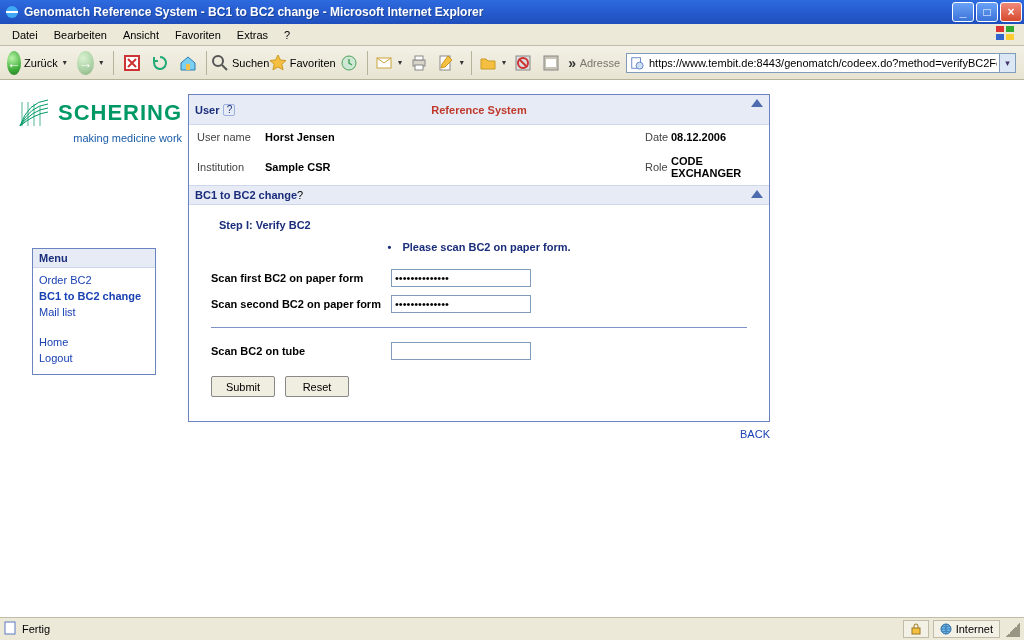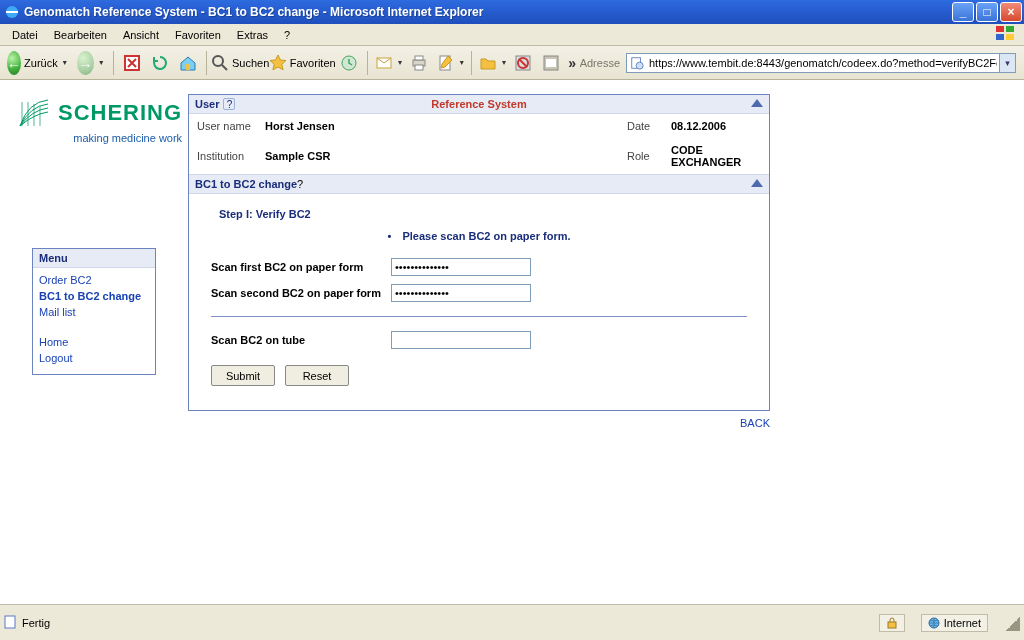--- a/index.html
+++ b/index.html
@@ -59,56 +59,56 @@
   
   .sidebar { position:absolute; left:32px; top: 168px; width: 124px; border:1px solid #6b83bf; background:#fff; }
   .sidebar .menu-hdr { background:#e6ebf6; color:#1a2d7a; font-weight:bold; padding:3px 6px; border-bottom:1px solid #cfd7eb; }
   .sidebar .menu-body { padding:4px 6px 8px; }
   .sidebar .menu-link { display:block; color:#1a42b3; padding:2px 0; text-decoration:none; }
   .sidebar .menu-link.active { font-weight:bold; }
   .sidebar .menu-gap { height:14px; }
 
   
   .panel { margin-left: 178px; width: 582px; border:1px solid #6b83bf; }
-  .panel-hdr { background:#e6ebf6; border-bottom:1px solid #cfd7eb; position:relative; height:19px; display:flex; align-items:center; }
+  .panel-hdr { background:#e6ebf6; border-bottom:1px solid #cfd7eb; position:relative; height:30px; display:flex; align-items:center; }
   .panel-hdr .lbl-left { color:#1a2d7a; font-weight:bold; padding-left:6px; }
   .panel-hdr .lbl-center { position:absolute; left:0; right:0; text-align:center; color:#c0392b; font-weight:bold; pointer-events:none; }
   .panel-hdr .help-q { font-size:10px; color:#1a2d7a; border:1px solid #9bb0dc; border-radius:2px; width:12px; height:12px; display:inline-flex; align-items:center; justify-content:center; margin-left:4px; }
   .panel-hdr .collapse { position:absolute; right:6px; top:4px; width:0; height:0; border-left:6px solid transparent; border-right:6px solid transparent; border-bottom:8px solid #4e6bb0; }
 
   .panel-body { background:#fff; }
   .kv-row { display:flex; align-items:center; padding:6px 8px; font-size:11px; }
   .kv-row .kl { width:68px; color:#444; }
   .kv-row .kv { font-weight:bold; color:#000; }
-  .kv-row .kr-lbl { margin-left:auto; width:44px; color:#444; }
+  .kv-row .kr-lbl { margin-left:auto; width:26px; color:#444; }
   .kv-row .kr-val { width:90px; font-weight:bold; }
 
   .panel-hdr2 { background:#e6ebf6; border-top:1px solid #cfd7eb; border-bottom:1px solid #cfd7eb; position:relative; height:20px; display:flex; align-items:center; }
   .panel-hdr2 .lbl-left { color:#1a2d7a; font-weight:bold; padding-left:6px; }
   .panel-hdr2 .collapse { position:absolute; right:6px; top:4px; width:0; height:0; border-left:6px solid transparent; border-right:6px solid transparent; border-bottom:8px solid #4e6bb0; }
 
   .form-area { padding: 10px 22px 24px; }
   .step-title { color:#1a2d7a; font-weight:bold; margin: 4px 0 10px 8px; }
   .instruct { color:#1a2d7a; font-weight:bold; text-align:center; margin-bottom:16px; }
   .instruct .bullet { color:#1a2d7a; margin-right:8px; }
   .frow { display:flex; align-items:center; margin:8px 0; }
   .frow label { width: 180px; font-weight:bold; color:#000; }
   .frow input[type=password], .frow input[type=text] { width:140px; height:18px; border:1px solid #7f9db9; padding:1px 3px; font:inherit; }
   .sep-line { border:none; border-top:1px solid #7f93c9; margin:14px 0; }
   .btn-row { display:flex; justify-content:flex-start; gap:10px; margin-top:16px; }
   .btn { min-width:64px; height:21px; background:#f0ede1; border:1px solid #888; border-radius:2px; font:inherit; padding:0 12px; }
 
   .back-link { display:block; text-align:right; color:#1a42b3; text-decoration:none; margin: 6px 0 0 178px; width:582px; }
 
   
-  .statusbar { height:36px; position:fixed; bottom:0; left:0; right:0; background:#ece9d8; border-top:1px solid #c0bca8; display:flex; align-items:center; padding:0 4px; font-size:11px; }
+  .statusbar { height:23px; position:fixed; bottom:0; left:0; right:0; background:#ece9d8; border-top:1px solid #c0bca8; display:flex; align-items:center; padding:0 4px; font-size:11px; }
   .status-left { display:flex; align-items:center; gap:4px; }
   .status-cell { border:1px solid #c0bca8; height:18px; display:flex; align-items:center; padding:0 6px; background:#f3f1e6; }
   .status-spacer { flex:1; }
-  .status-right { display:flex; align-items:center; gap:16px; }
+  .status-right { display:flex; align-items:center; gap:4px; }
   .grip { width:16px; height:16px; background:
     linear-gradient(135deg, transparent 50%, #9a9684 50%) right bottom/6px 6px no-repeat,
     linear-gradient(135deg, transparent 50%, #9a9684 50%) right bottom/10px 10px no-repeat,
     linear-gradient(135deg, transparent 50%, #9a9684 50%) right bottom/14px 14px no-repeat; }
 </style>
 </head>
 <body>
 
 <div class="titlebar">
   <span class="ie-icon">

